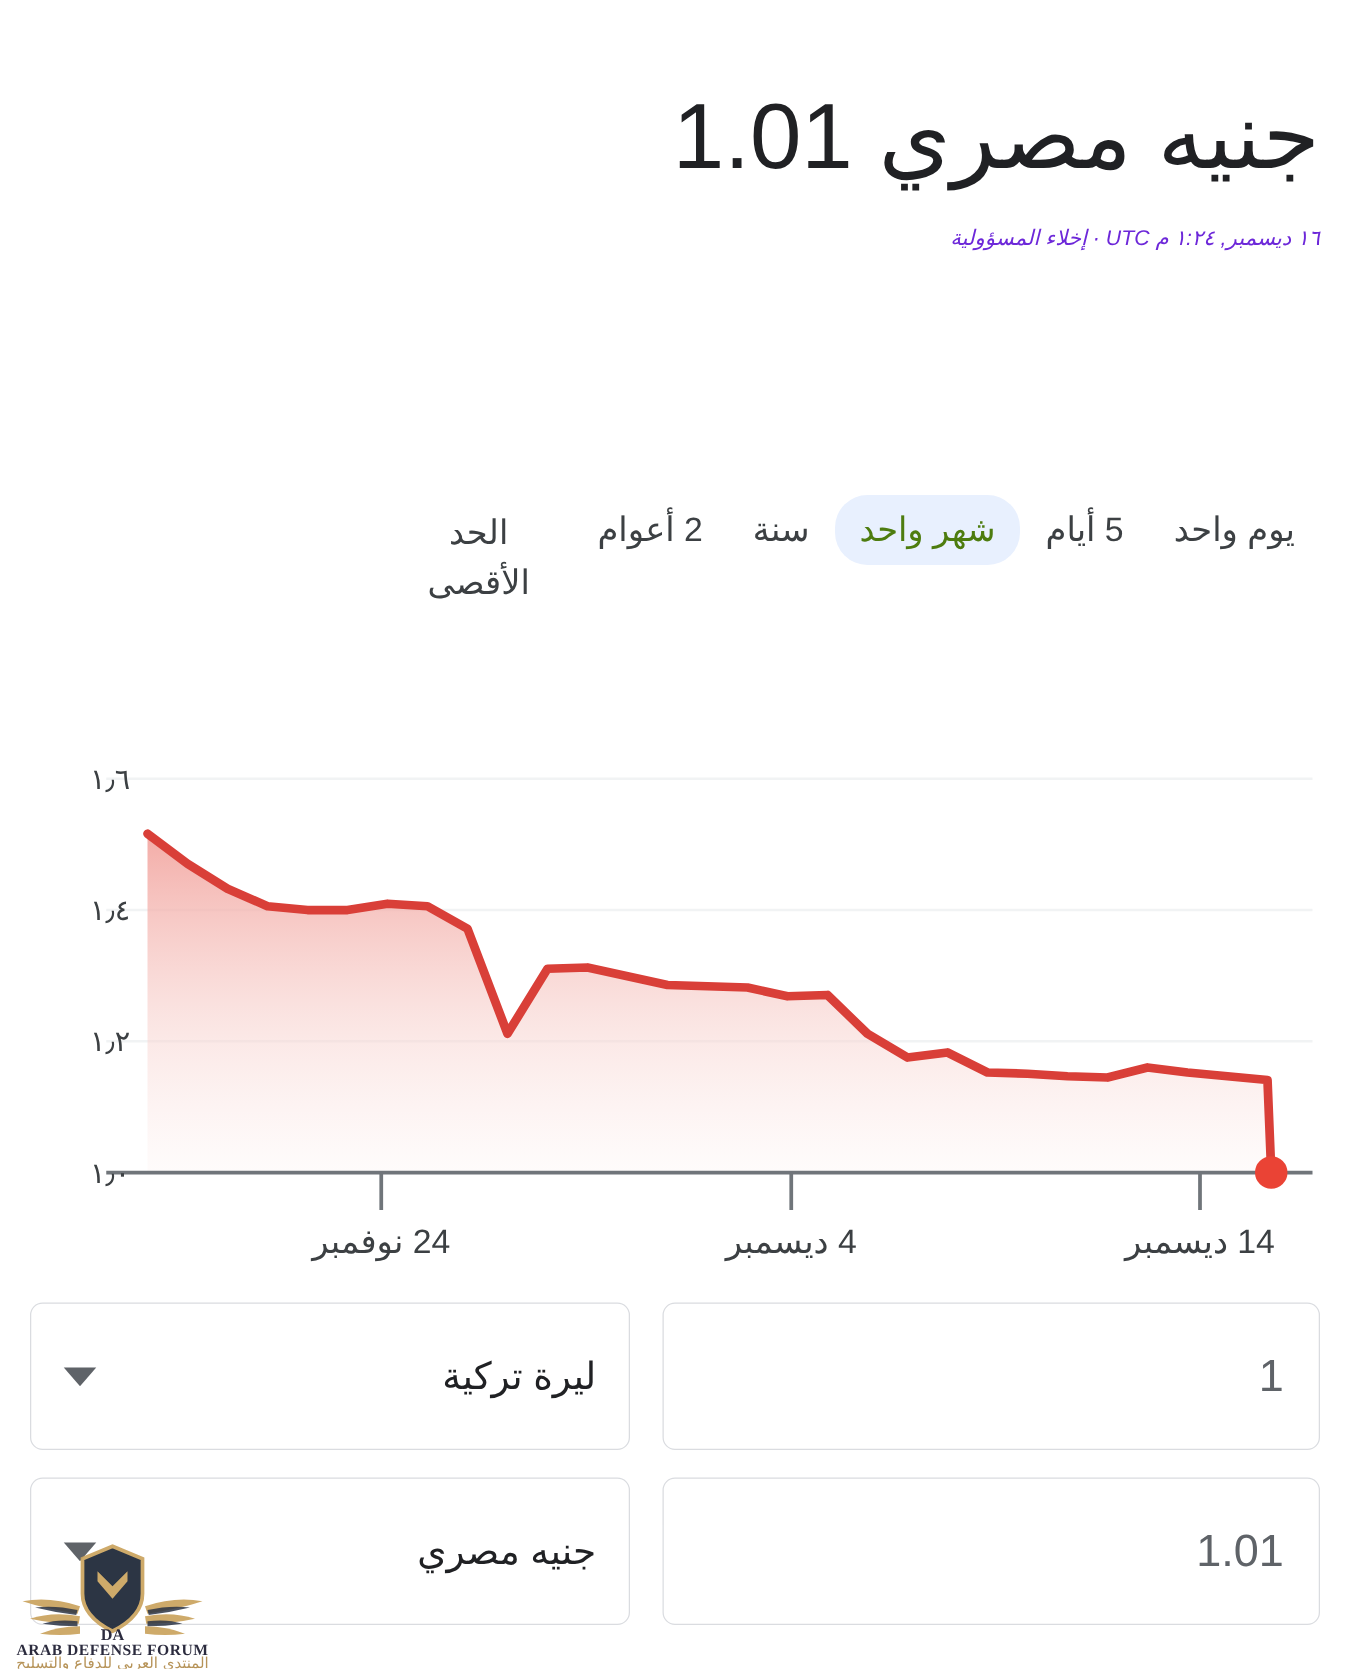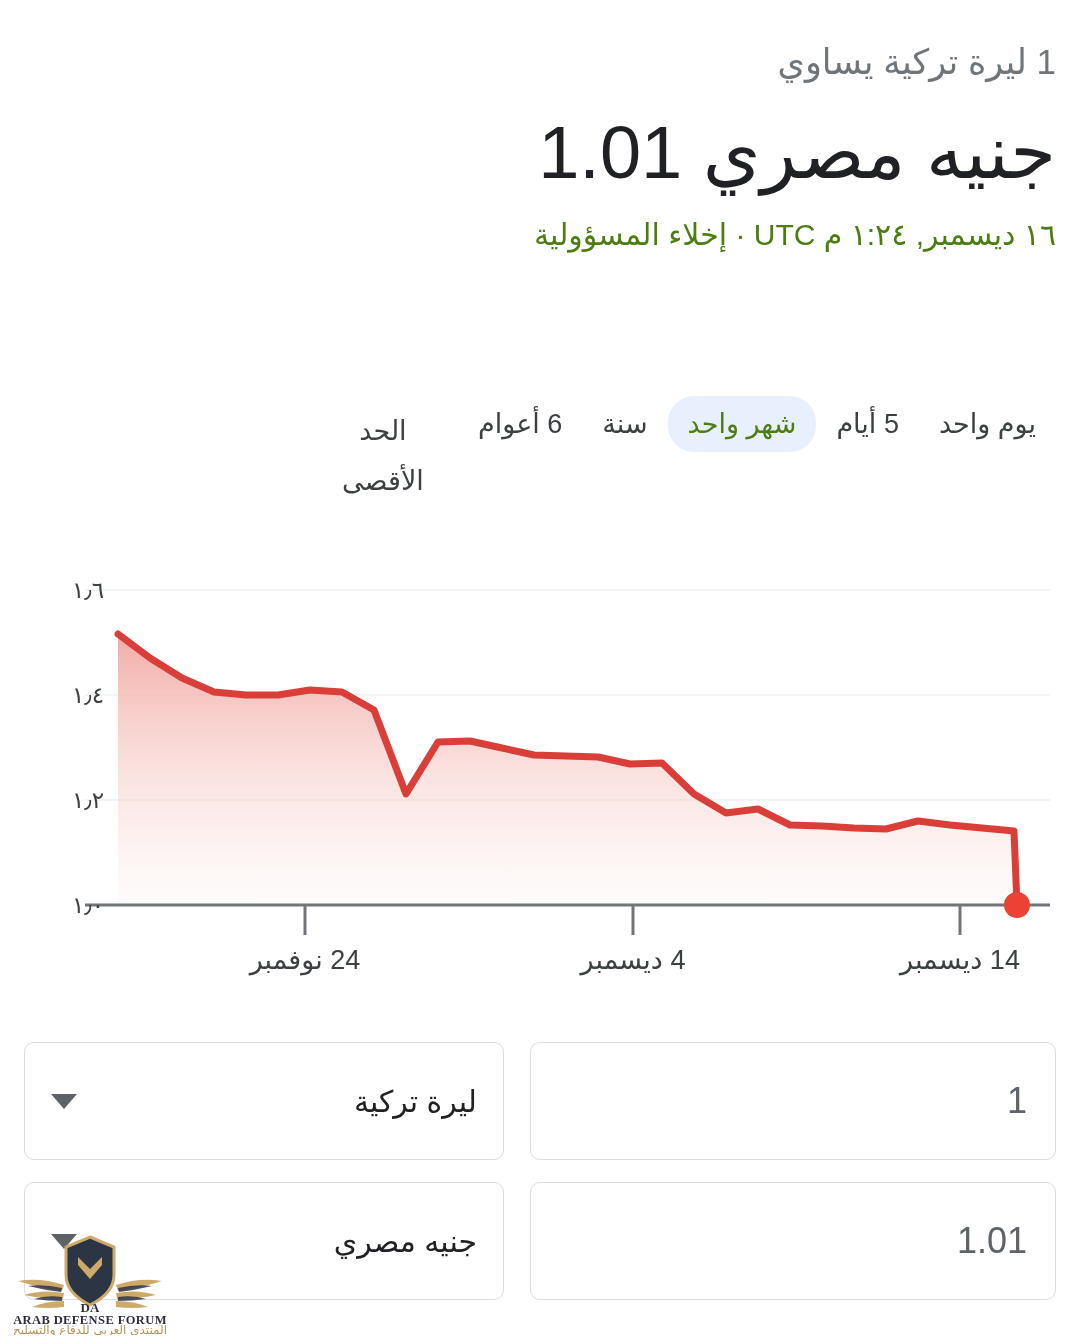--- a/index.html
+++ b/index.html
@@ -41,24 +41,25 @@
     color: #202124;
     font-weight: 400;
     letter-spacing: -0.5px;
     white-space: nowrap;
   }
   .bigvalue .num {
     font-size: 74px;
   }
   .timestamp {
     margin-top: 18px;
-    font-size: 30px;
+    font-size: 17px;
     line-height: 34px;
-    color: #4d7c0f;
-    font-weight: 400;
+    color: #6d28d9;
+    font-weight: 400;
+    font-style: italic;
   }
 
   
   .tabs {
     position: absolute;
     top: 396px;
     right: 24px;
     left: 24px;
     display: flex;
     flex-direction: row;
@@ -79,27 +80,27 @@
   }
   .tab.active {
     background: #e8f0fe;
     color: #4d7c0f;
     font-weight: 400;
   }
   .tab.wrap {
     white-space: normal;
     max-width: 110px;
     text-align: center;
-    line-height: 50px;
+    line-height: 40px;
   }
 
   
   .chart-wrap {
     position: absolute;
-    top: 547px;
+    top: 580px;
     right: 0;
     left: 0;
     height: 440px;
   }
   .chart-svg {
     display: block;
   }
   .ylabel {
     font-size: 23px;
     fill: #3c4043;
@@ -197,34 +198,33 @@
     font-size: 13px;
     font-weight: bold;
     fill: #1a1a2e;
     font-family: "Liberation Serif", "DejaVu Serif", serif;
   }
 </style>
 </head>
 <body>
 
 <div class="header-block">
-  <div class="subtitle">1 ليرة تركية يساوي</div>
   <div class="bigvalue">
     <span class="cur">جنيه مصري</span>
     <span class="num">1.01</span>
   </div>
   <div class="timestamp">١٦ ديسمبر, ١:٢٤ م UTC · إخلاء المسؤولية</div>
 </div>
 
 <div class="tabs">
   <div class="tab">يوم واحد</div>
   <div class="tab">5 أيام</div>
   <div class="tab active">شهر واحد</div>
   <div class="tab">سنة</div>
-  <div class="tab">6 أعوام</div>
+  <div class="tab">2 أعوام</div>
   <div class="tab wrap">الحد الأقصى</div>
 </div>
 
 <div class="chart-wrap">
   <svg class="chart-svg" width="1080" height="440" viewBox="0 0 1080 440">
     <defs>
       <linearGradient id="areaGrad" x1="0" y1="0" x2="0" y2="1">
         <stop offset="0%" stop-color="#f19d97" stop-opacity="0.85"></stop>
         <stop offset="55%" stop-color="#f7cfcb" stop-opacity="0.55"></stop>
         <stop offset="100%" stop-color="#fdf5f4" stop-opacity="0.35"></stop>

